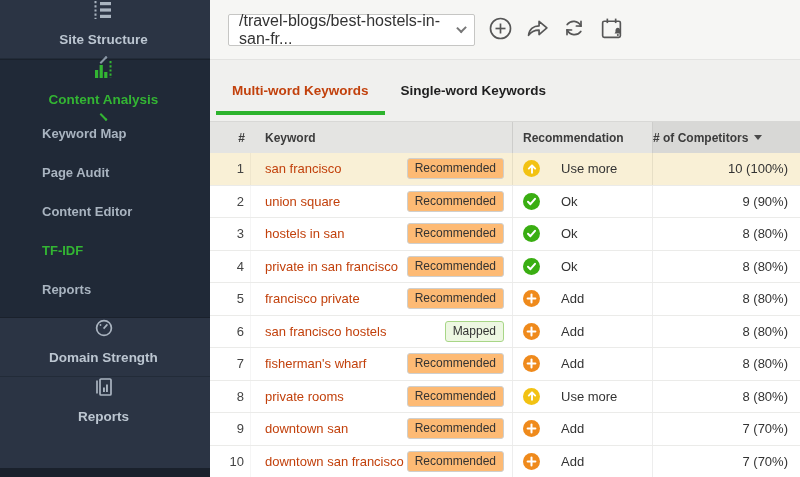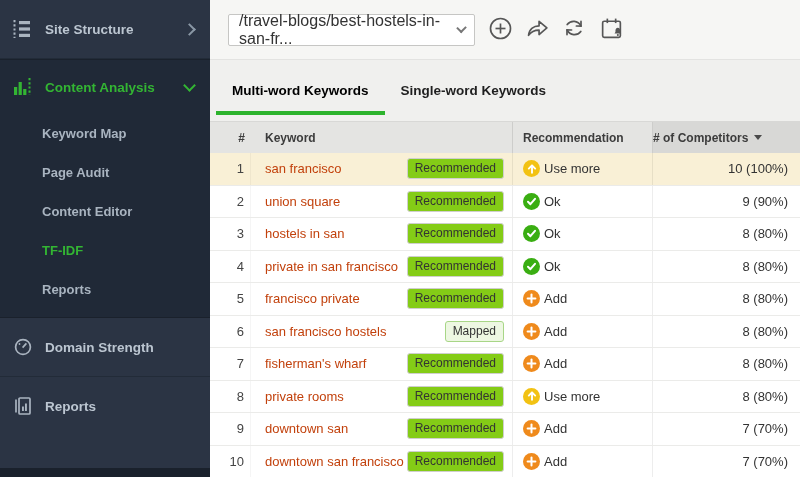--- a/index.html
+++ b/index.html
@@ -3,21 +3,21 @@
 <meta charset="utf-8">
 <style>
   html,body{margin:0;padding:0;background:#dfe3e8;}
   .app{position:relative;width:800px;height:477px;overflow:hidden;
        font-family:"Liberation Sans","DejaVu Sans",sans-serif;
        -webkit-font-smoothing:antialiased;background:#fff;}
 
   
   .sidebar{position:absolute;left:0;top:0;width:210px;height:477px;background:#2b3444;}
   .side-item{display:flex;align-items:center;gap:12px;height:58px;padding:0 16px 0 13px;
-             color:#bcc6d1;font-size:13.5px;font-weight:bold;cursor:pointer;position:relative;}
+             color:#bcc6d1;font-size:13.5px;font-weight:bold;cursor:pointer;position:relative;flex-direction:column;}
   .side-item .lbl{flex:1;}
   .sect{background:#202937;border-top:1px solid #1a212c;border-bottom:1px solid #1a212c;padding-bottom:8px;}
   .sect .side-item{height:54px;color:#33b533;}
   .sub-item{height:39px;line-height:39px;padding-left:42px;color:#a9b4c0;
             font-size:13px;font-weight:bold;cursor:pointer;}
   .sub-item.active{color:#33b533;}
   .divider-item{border-bottom:1px solid #222b38;}
   .side-bottom{position:absolute;left:0;bottom:0;width:210px;height:9px;background:#1a212c;}
   .chev{display:inline-block;width:7px;height:7px;border-right:2px solid #8a97a5;
         border-bottom:2px solid #8a97a5;}
@@ -38,21 +38,21 @@
   .page-select .chev{width:6px;height:6px;border-color:#777;transform:rotate(45deg);margin-top:-3px;}
   .tool-btns{display:flex;align-items:center;gap:11px;margin-left:12px;}
   .tool-btn{width:26px;height:26px;display:flex;align-items:center;justify-content:center;
             cursor:pointer;background:none;border:none;padding:0;}
 
   
   .tabbar{height:61px;background:#f0f0ee;display:flex;align-items:center;
           padding-left:6px;box-sizing:border-box;position:relative;}
   .tab{position:relative;height:100%;display:flex;align-items:center;padding:0 16px;
        font-size:13.5px;font-weight:bold;color:#1f1f1f;cursor:pointer;}
-  .tab.active{color:#000000;}
+  .tab.active{color:#c2410c;}
   .tab.active::after{content:"";position:absolute;left:0;right:0;bottom:6px;height:4px;background:#2db32d;}
 
   
   :root{--bdiv:rgba(0,0,0,0.07);}
   .thead{display:flex;align-items:stretch;height:31px;background:#e4e4e2;border-top:1px solid #d8d8d6;
          font-size:12px;font-weight:bold;color:#3c3c3c;}
   .thead>div{display:flex;align-items:center;}
   .c-num{width:41px;flex:0 0 41px;justify-content:flex-end;text-align:right;
          padding-right:6px;box-sizing:border-box;}
   .c-kw{width:261px;flex:0 0 261px;padding-left:14px;padding-right:8px;box-sizing:border-box;}
@@ -65,25 +65,25 @@
               border-left:4px solid transparent;border-right:4px solid transparent;
               border-top:5px solid #4a4a4a;}
 
   .trow{display:flex;align-items:center;height:32.5px;border-bottom:1px solid #ebebe9;
         font-size:13px;color:#333;cursor:pointer;box-sizing:border-box;background:#fff;}
   .trow:last-child{border-bottom:none;}
   .trow.hl{background:#f9f0d6;}
   .trow .c-num{color:#444;display:flex;align-items:center;justify-content:flex-end;
                border-right:1px solid rgba(0,0,0,0.04);align-self:stretch;}
   .trow .c-kw{display:flex;align-items:center;justify-content:space-between;align-self:stretch;}
-  .trow .c-rec{display:flex;align-items:center;gap:4px;border-left:1px solid var(--bdiv);align-self:stretch;}
+  .trow .c-rec{display:flex;align-items:center;gap:21px;border-left:1px solid var(--bdiv);align-self:stretch;}
   .trow .c-comp{display:flex;align-items:center;justify-content:flex-end;
                 border-left:1px solid var(--bdiv);align-self:stretch;}
   .kw{color:#c2410c;}
-  .badge{display:inline-block;border:1px solid #cfcfcd;border-radius:3px;background:#84cc16;
+  .badge{display:inline-block;border:1px solid #cfcfcd;border-radius:3px;background:#fdba74;
          padding:2px 7px;font-size:12px;color:#333;line-height:15px;}
   .badge.mapped{background:#edf7e2;border-color:#a8d687;}
   .rec-ic{width:17px;height:17px;border-radius:50%;display:inline-flex;
           align-items:center;justify-content:center;flex:0 0 17px;}
   .rec-ic svg{display:block;}
 </style>
 </head>
 <body>
 
 <div class="app">

